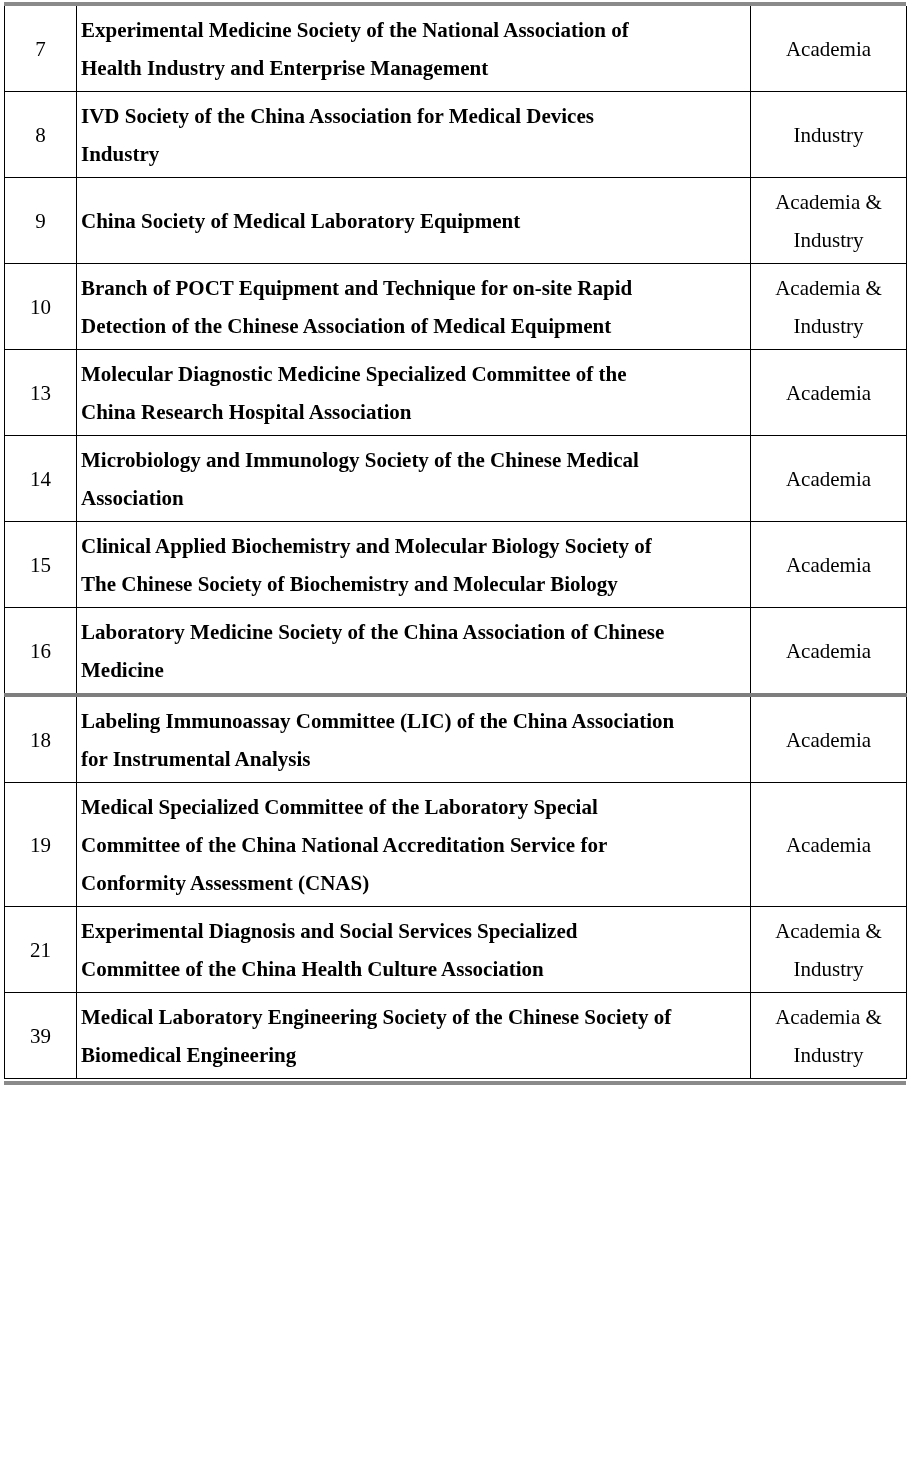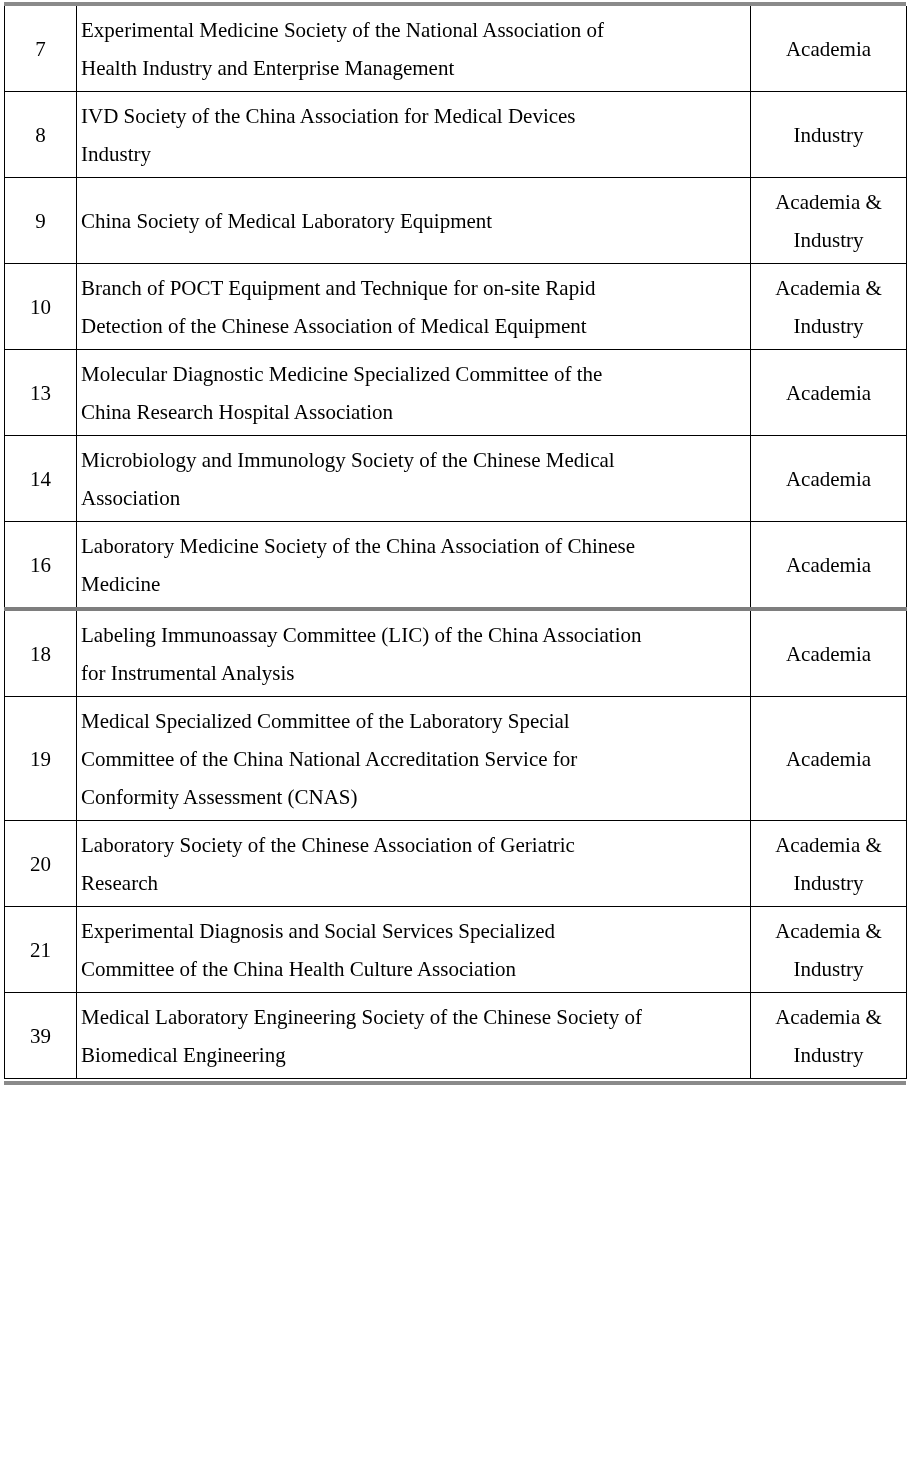--- a/index.html
+++ b/index.html
@@ -42,20 +42,21 @@
   tr:first-child td { border-top: none; }
   td.no {
     text-align: center;
     padding-left: 2px;
     padding-right: 2px;
   }
   td.name {
     text-align: left;
     padding-left: 3px;
     padding-right: 2px;
+    font-weight: bold;
   }
   td.cat {
     text-align: center;
     padding-left: 2px;
     padding-right: 2px;
   }
   tr.page-break td { border-top: 4px solid #7e7e7e; }
   .c-no   { width: 72px; }
   .c-name { width: 674px; }
   .c-cat  { width: 156px; }
@@ -103,44 +104,43 @@
 China Research Hospital Association</td>
     <td class="cat">Academia</td>
   </tr>
         <tr>
     <td class="no">14</td>
     <td class="name">Microbiology and Immunology Society of the Chinese Medical
 Association</td>
     <td class="cat">Academia</td>
   </tr>
         <tr>
+    <td class="no">15</td>
+    <td class="name">Clinical Applied Biochemistry and Molecular Biology Society of
+The Chinese Society of Biochemistry and Molecular Biology</td>
+    <td class="cat">Academia</td>
+  </tr>
+        <tr>
     <td class="no">16</td>
     <td class="name">Laboratory Medicine Society of the China Association of Chinese
 Medicine</td>
     <td class="cat">Academia</td>
   </tr>
         <tr class="page-break">
     <td class="no">18</td>
     <td class="name">Labeling Immunoassay Committee (LIC) of the China Association
 for Instrumental Analysis</td>
     <td class="cat">Academia</td>
   </tr>
         <tr>
     <td class="no">19</td>
     <td class="name">Medical Specialized Committee of the Laboratory Special
 Committee of the China National Accreditation Service for
 Conformity Assessment (CNAS)</td>
     <td class="cat">Academia</td>
-  </tr>
-        <tr>
-    <td class="no">20</td>
-    <td class="name">Laboratory Society of the Chinese Association of Geriatric
-Research</td>
-    <td class="cat">Academia &amp;
-Industry</td>
   </tr>
         <tr>
     <td class="no">21</td>
     <td class="name">Experimental Diagnosis and Social Services Specialized
 Committee of the China Health Culture Association</td>
     <td class="cat">Academia &amp;
 Industry</td>
   </tr>
         <tr>
     <td class="no">39</td>

